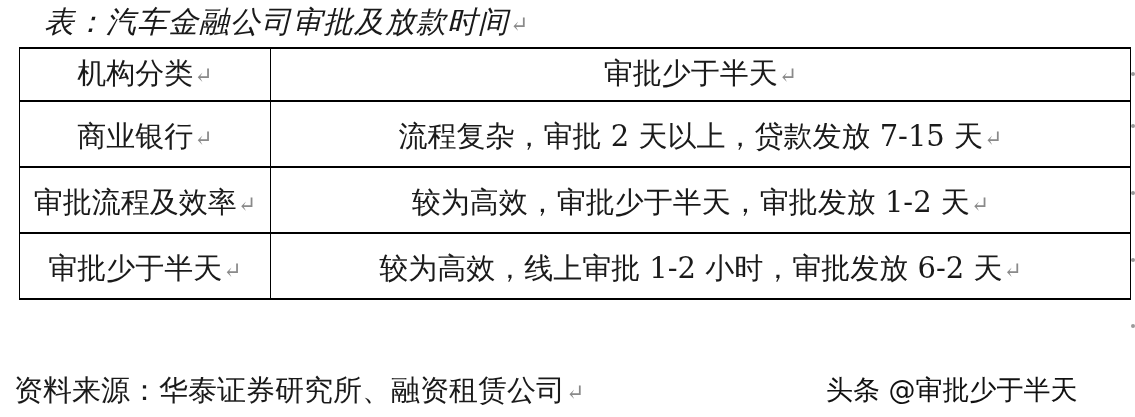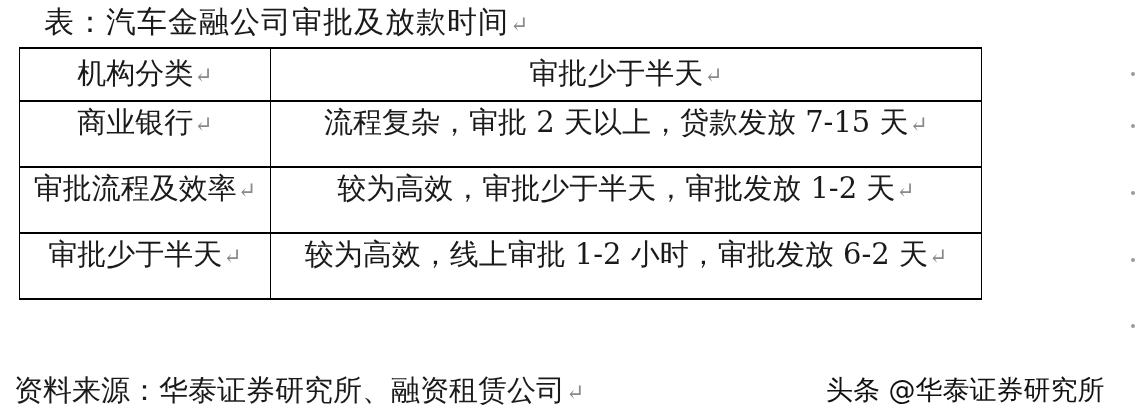--- a/index.html
+++ b/index.html
@@ -16,31 +16,32 @@
       color: #1a1a1a;
     }
     .caption {
       position: absolute;
       left: 44px;
       top: 2px;
       font-size: 30px;
       line-height: 40px;
       letter-spacing: 1px;
       white-space: nowrap;
+      font-style: italic;
     }
     .mark {
       color: #8a8a8a;
       font-size: 22px;
       margin-left: 1px;
     }
     table.data {
       position: absolute;
       left: 19px;
       top: 47px;
-      width: 963px;
+      width: 1112px;
       border-collapse: collapse;
       table-layout: fixed;
     }
     table.data td {
       border-left: 1.5px solid #000;
       border-right: 1.5px solid #000;
       border-top: 2.5px solid #000;
       border-bottom: 2.5px solid #000;
       padding: 0;
       font-size: 29px;
@@ -49,21 +50,21 @@
       white-space: nowrap;
     }
     table.data td.c1 { width: 250px; }
     table.data td .cell {
       display: block;
       padding-top: 4px;
       line-height: 40px;
     }
     tr.head td { height: 51px; }
     tr.body td { height: 64px; }
-    tr.body td .cell { padding-top: 0; }
+    tr.body td .cell { padding-top: 14px; }
     .rowmark {
       position: absolute;
       left: 1131px;
       width: 4px;
       height: 4px;
       background: #9a9a9a;
       border-radius: 2px;
     }
     .source {
       position: absolute;
@@ -132,13 +133,13 @@
 <div class="rowmark" style="top:72px;"></div>
 <div class="rowmark" style="top:124px;"></div>
 <div class="rowmark" style="top:191px;"></div>
 <div class="rowmark" style="top:258px;"></div>
 <div class="rowmark" style="top:324px;"></div>
 
 <div class="source">
   <span>资料来源：华泰证券研究所、融资租赁公司</span><span class="mark">↵</span>
 </div>
 
-<div class="watermark">头条 @华泰证券研究所</div>
+<div class="watermark">头条 @审批少于半天</div>
 
 </body></html>

